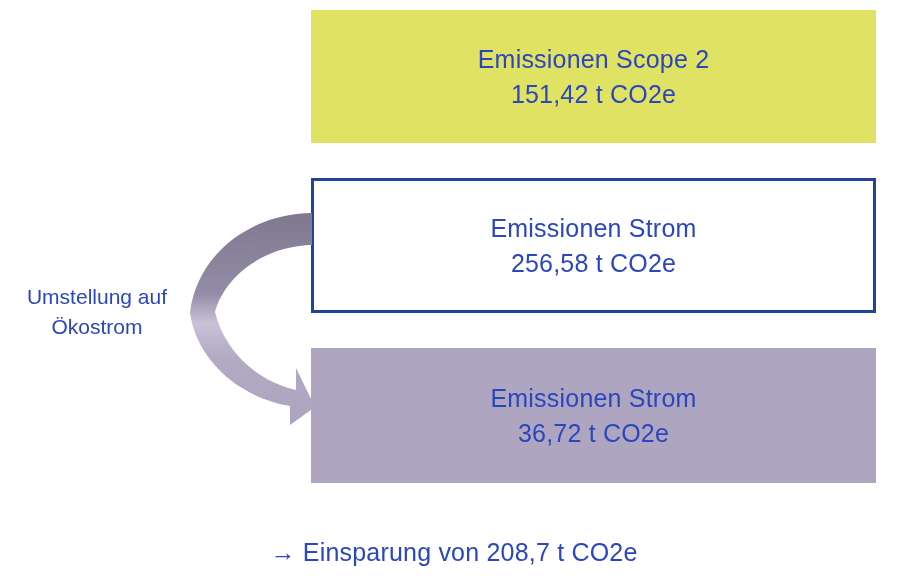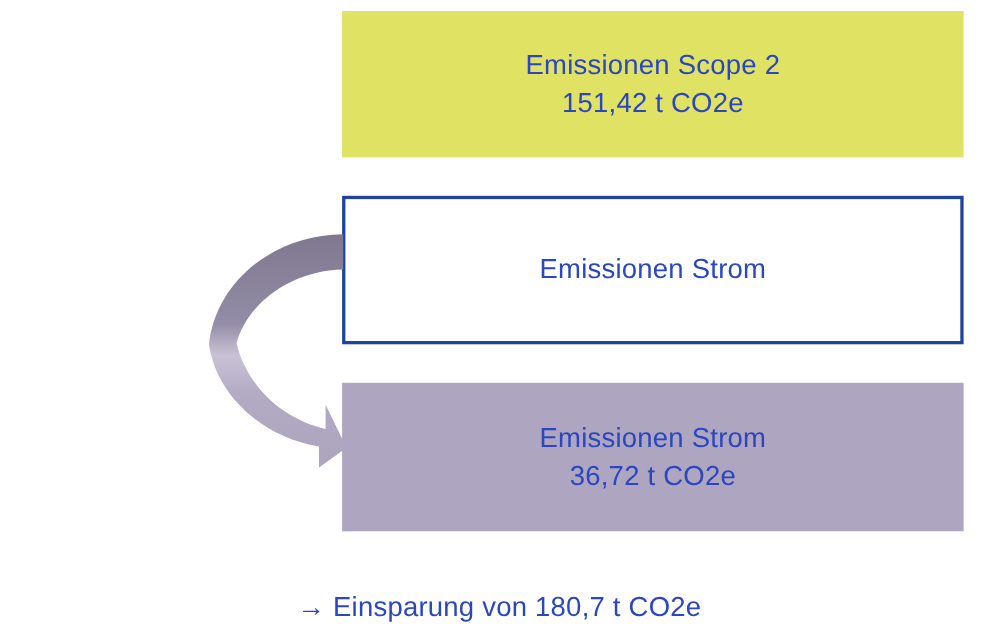--- a/index.html
+++ b/index.html
@@ -90,27 +90,32 @@
 
 <div class="stage">
 
   <div class="box" id="box-scope2">
     <span class="line">Emissionen Scope 2</span>
     <span class="line">151,42 t CO2e</span>
   </div>
 
   <div class="box" id="box-strom-before">
     <span class="line">Emissionen Strom</span>
+    <span class="line">256,58 t CO2e</span>
   </div>
 
   <div class="box" id="box-strom-after">
     <span class="line">Emissionen Strom</span>
     <span class="line">36,72 t CO2e</span>
   </div>
 
+  <div id="caption-umstellung">
+    <span class="line">Umstellung auf</span>
+    <span class="line">Ökostrom</span>
+  </div>
 
   <svg id="curved-arrow" viewBox="0 0 125 225">
     <defs>
       <linearGradient id="arrowGrad" x1="0" y1="0" x2="0" y2="1">
         <stop offset="0%" stop-color="#7F788F"></stop>
         <stop offset="38%" stop-color="#938CA6"></stop>
         <stop offset="52%" stop-color="#C9C2D6"></stop>
         <stop offset="68%" stop-color="#B3AAC4"></stop>
         <stop offset="100%" stop-color="#ACA3BE"></stop>
       </linearGradient>
@@ -121,15 +126,15 @@
              C 72,46 34,78 25,112
              C 34,149 64,180 106,190
              L 106,168
              L 125,207
              L 100,225
              L 100,206
              C 46,197 6,157 0,113
              C 6,58 56,14 122,13 Z" fill="url(#arrowGrad)"></path>
   </svg>
 
-  <div id="summary-einsparung">→ Einsparung von 180,7 t CO2e</div>
+  <div id="summary-einsparung">→ Einsparung von 208,7 t CO2e</div>
 
 </div>
 
 </body></html>

